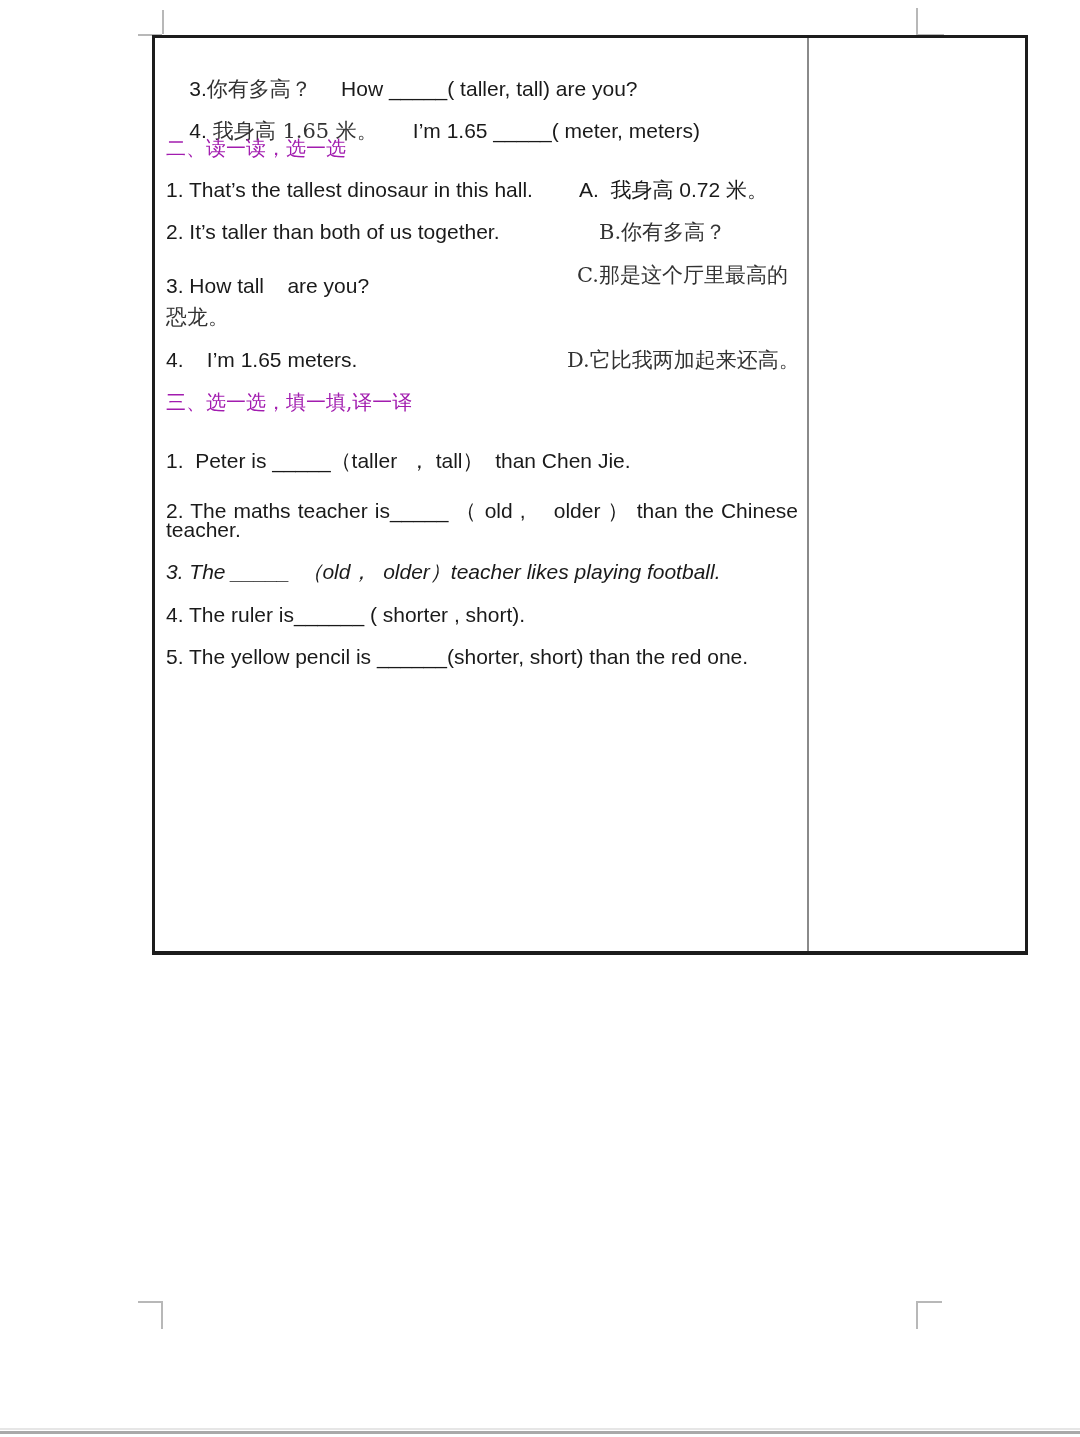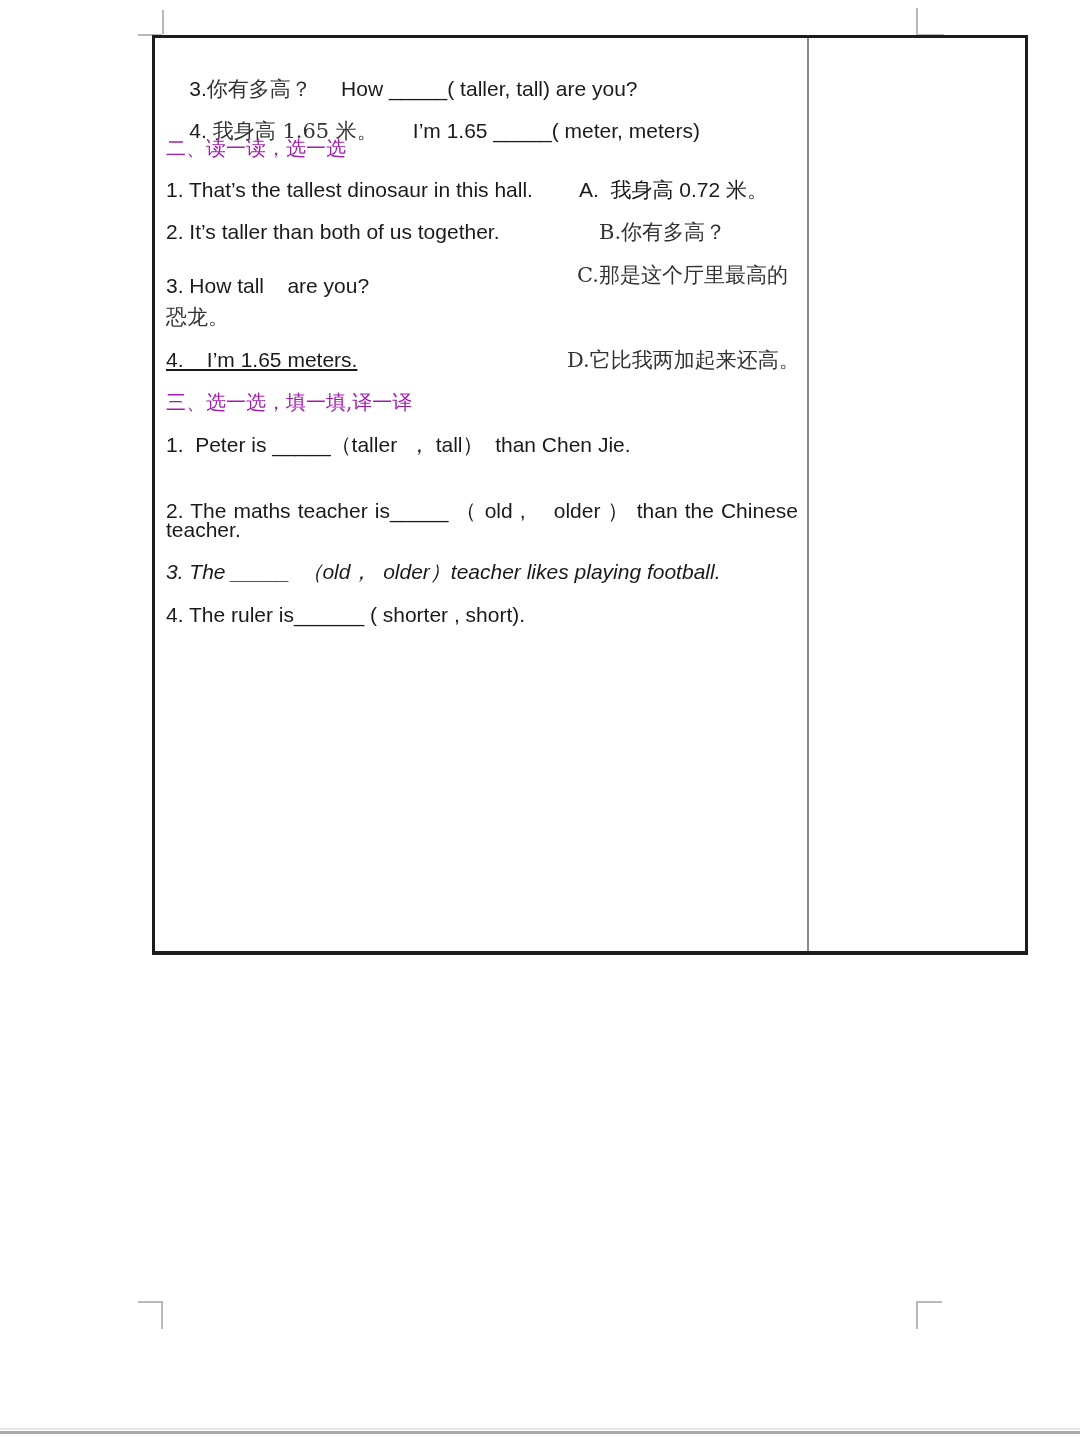--- a/index.html
+++ b/index.html
@@ -41,25 +41,26 @@
   </div>
 
   <div class="line heading" style="top:97px;">二、读一读，选一选</div>
   <div class="line" style="top:139px;">1. That’s the tallest dinosaur in this hall.</div>
   <div class="opt" style="left:424px;top:139px;">A.  我身高 0.72 米。</div>
   <div class="line" style="top:181px;">2. It’s taller than both of us together.</div>
   <div class="opt cn" style="left:444px;top:181px;">B.你有多高？</div>
   <div class="line" style="top:224px;margin-top:11px;">3. How tall    are you?</div>
   <div class="opt cn" style="left:422px;top:224px;">C.那是这个厅里最高的</div>
   <div class="line cn" style="top:266px;">恐龙。</div>
-  <div class="line" style="top:309px;text-decoration:underline;">4.    I’m 1.65 meters.</div>
+  <div class="line" style="top:309px;">4.    I’m 1.65 meters.</div>
   <div class="opt cn" style="left:412px;top:309px;">D.它比我两加起来还高。</div>
 
   <div class="line heading" style="top:351px;text-align:center;">三、选一选，填一填,译一译</div>
-  <div class="line" style="top:394px;">1.  Peter is _____（taller  ， tall）  than Chen Jie.</div>
+  <div class="line" style="top:410px;">1.  Peter is _____（taller  ， tall）  than Chen Jie.</div>
   <div class="line justify" style="top:436px;margin-top:24px;">2. The maths teacher is_____ （ old ,    older ） than the Chinese</div>
   <div class="line" style="top:479px;">teacher.</div>
   <div class="line" style="top:521px;font-style:italic;">3. The _____  （old，  older）teacher likes playing football.</div>
   <div class="line" style="top:564px;">4. The ruler is______ ( shorter , short).</div>
+  <div class="line" style="top:606px;">5. The yellow pencil is ______(shorter, short) than the red one.</div>
 </div>
 
 <div class="bottom-bar2"></div>
 <div class="bottom-bar"></div>
 
 </body></html>

